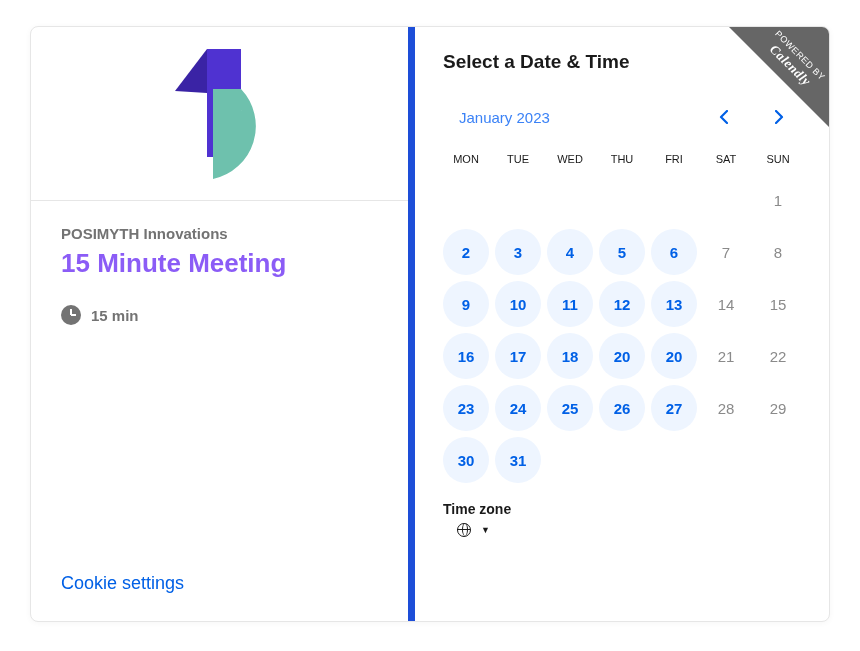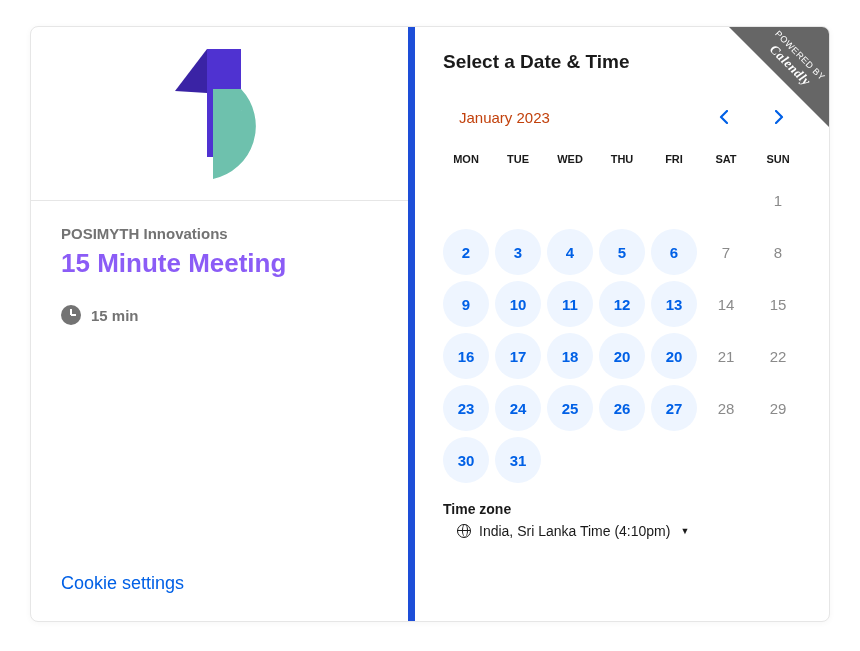--- a/index.html
+++ b/index.html
@@ -138,21 +138,21 @@
     color: #1a1a1a;
     margin-bottom: 28px;
   }
   .cal-header {
     display: flex;
     align-items: center;
     padding: 0 6px 8px 16px;
   }
   .month {
     font-size: 15px;
-    color: #c2410c;
+    color: #3b82f6;
   }
   .nav {
     margin-left: auto;
     display: flex;
     gap: 24px;
   }
   .nav-btn {
     width: 32px;
     height: 32px;
     border-radius: 50%;
@@ -175,21 +175,21 @@
     gap: 6px 6px;
     justify-content: start;
     margin-top: 4px;
   }
   .dow {
     font-size: 11px;
     color: #1a1a1a;
     text-align: center;
     line-height: 28px;
     height: 28px;
-    font-weight: 700;
+    font-weight: 400;
   }
   .day {
     display: flex;
     align-items: center;
     justify-content: center;
     font-size: 15px;
     border-radius: 50%;
     font-weight: 700;
   }
   .day.available {
@@ -349,18 +349,17 @@
         <div class="day available">27</div>
         <div class="day unavailable">28</div>
         <div class="day unavailable">29</div>
         <div class="day available">30</div>
         <div class="day available">31</div>
       </div>
 
     <div class="tz-label">Time zone</div>
     <div class="tz">
       <span class="globe"></span>
-      <span>India, Sri Lanka Time (4:10pm)</span>
       <span class="caret">▼</span>
     </div>
   </div>
 
 </div>
 
 </body></html>

